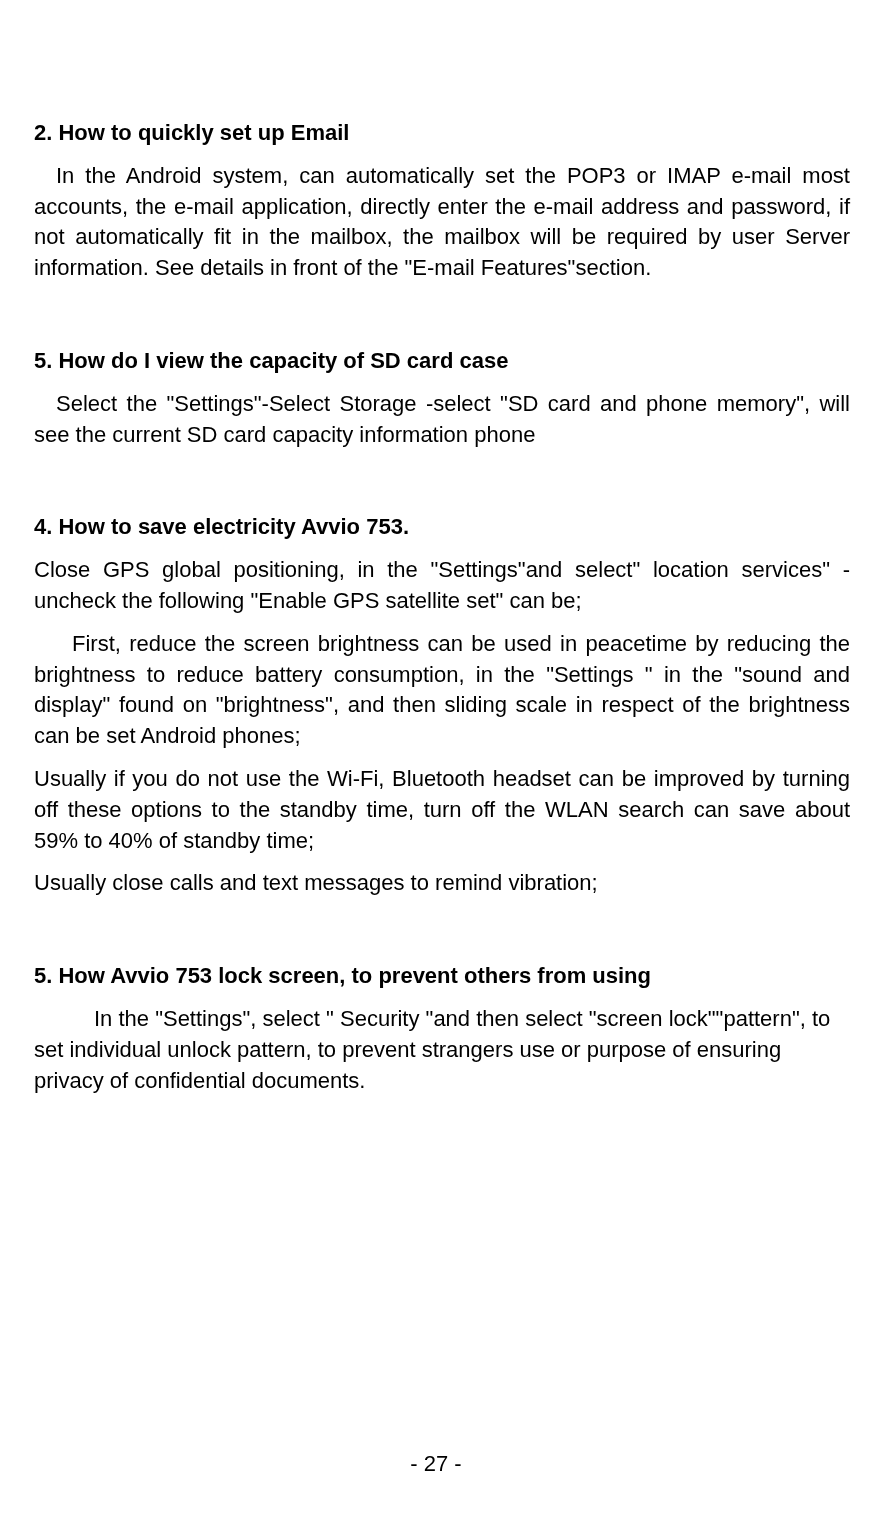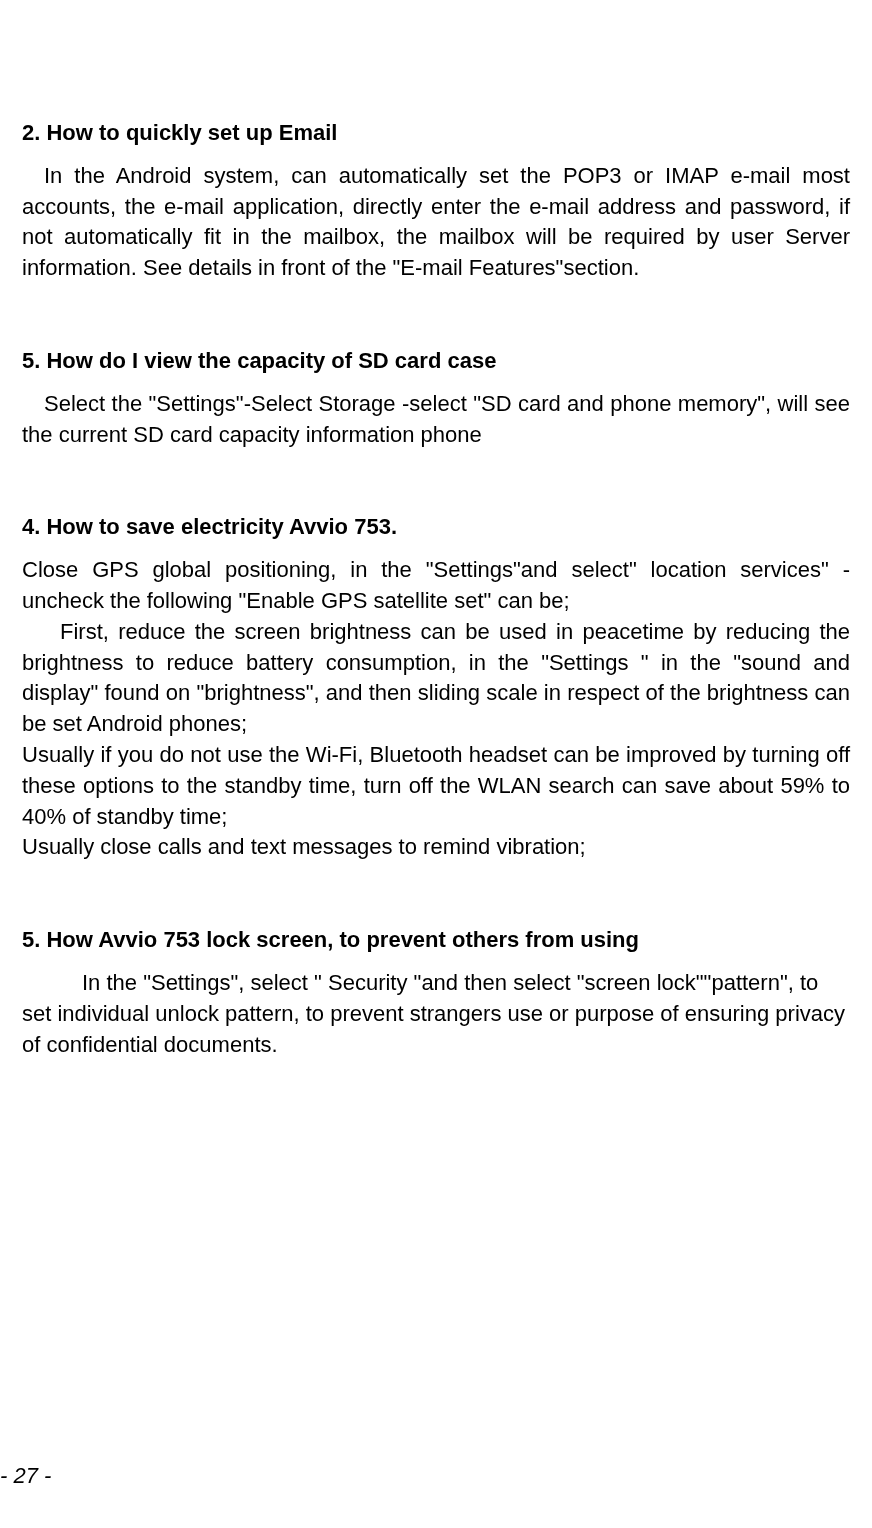--- a/index.html
+++ b/index.html
@@ -7,48 +7,48 @@
     width: 872px;
     height: 1528px;
     background: #fff;
     font-family: Arial, Helvetica, sans-serif;
     color: #000;
     position: relative;
     font-size: 22px;
     line-height: 1.4;
   }
   .page {
-    padding: 118px 22px 0 22px;
+    padding: 118px 22px 0 34px;
   }
   .section {
     margin-bottom: 62px;
   }
   .heading {
     font-weight: bold;
     margin-bottom: 12px;
   }
   .body-text {
     text-align: justify;
+    margin-top: 12px;
   }
   .body-indent-small {
     text-indent: 22px;
   }
   .body-indent-med {
     text-indent: 38px;
   }
   .body-indent-large {
     text-indent: 60px;
   }
   .footer {
     position: absolute;
-    bottom: 36px;
+    bottom: 48px;
     width: 100%;
-    text-align: left;
+    text-align: center;
     font-size: 22px;
-    font-style: italic;
   }
 </style>
 </head>
 <body>
 
 <div class="page">
 
   <div class="section">
     <div class="heading">2. How to quickly set up Email</div>
     <div class="body-text body-indent-small">In the Android system, can automatically set the POP3 or IMAP e-mail most accounts, the e-mail application, directly enter the e-mail address and password, if not automatically fit in the mailbox, the mailbox will be required by user Server information. See details in front of the "E-mail Features"section.</div>

